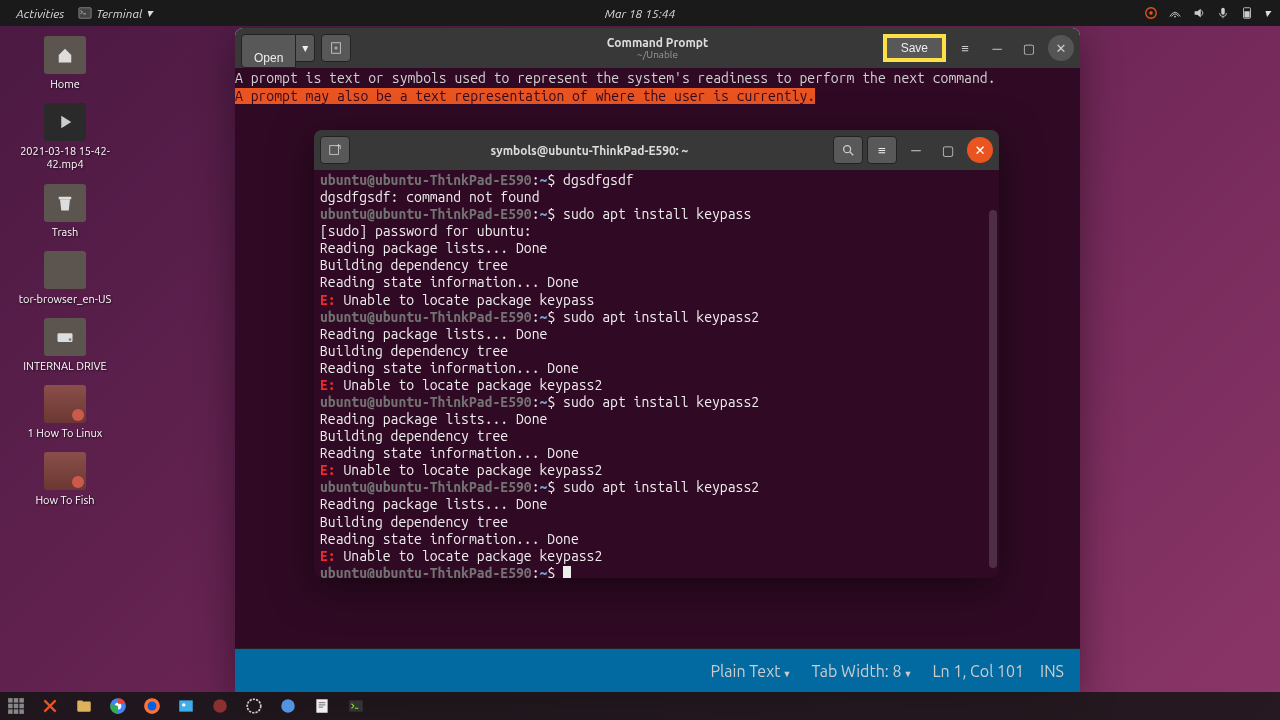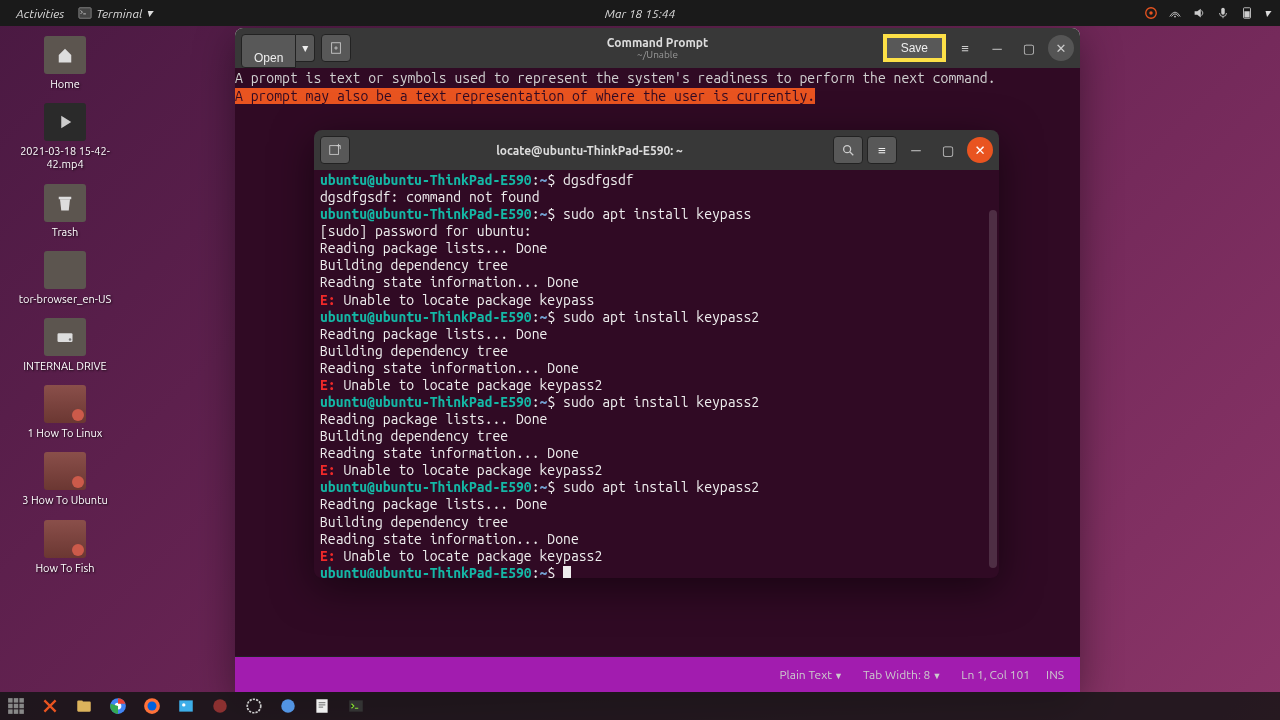--- a/index.html
+++ b/index.html
@@ -167,29 +167,29 @@
 }
 .gedit-body .line1 { color: #d0d0d0; white-space: pre; }
 .gedit-body .line2 {
   background: #e95420;
   color: #300a24;
   display: inline;
   white-space: pre;
 }
 
 .gedit-status {
-  height: 36px;
-  background: #a21caf;
+  height: 44px;
+  background: #0369a1;
   display: flex;
   align-items: center;
   justify-content: flex-end;
   gap: 20px;
   padding: 0 16px;
   color: #ccc;
-  font-size: 12px;
+  font-size: 16px;
   border-top: 1px solid #222;
 }
 .gedit-status .dropdown::after { content: ' ▼'; font-size: 9px; }
 
 
 .terminal {
   position: absolute;
   top: 130px;
   left: 314px;
   width: 685px;
@@ -260,21 +260,21 @@
 .terminal-body .scrollbar {
   position: absolute;
   right: 2px;
   top: 40px;
   bottom: 10px;
   width: 8px;
   background: rgba(255,255,255,0.15);
   border-radius: 4px;
 }
 .term-line { white-space: pre; }
-.prompt-host { color: #14b8a6; font-weight: bold; }
+.prompt-host { color: #737373; font-weight: bold; }
 .prompt-path { color: #729fcf; font-weight: bold; }
 .prompt-dollar { color: #eee; }
 .term-cmd { color: #eee; }
 .term-out { color: #eee; }
 .term-err { color: #ef2929; font-weight: bold; }
 .cursor {
   display: inline-block;
   width: 8px;
   height: 15px;
   background: #eee;
@@ -383,24 +383,20 @@
         </svg>
       </div>
       <div class="label">INTERNAL DRIVE</div>
     </div>
     <div class="desktop-icon folder red">
       <div class="icon-box"></div>
       <div class="label">1 How To Linux</div>
     </div>
     <div class="desktop-icon folder red">
       <div class="icon-box"></div>
-      <div class="label">3 How To Ubuntu</div>
-    </div>
-    <div class="desktop-icon folder red">
-      <div class="icon-box"></div>
       <div class="label">How To Fish</div>
     </div>
   </div>
 
 <div class="gedit">
   <div class="gedit-header">
     <div class="open-btn">
       <button>Open</button>
       <button>▾</button>
     </div>
@@ -437,21 +433,21 @@
 
 <div class="terminal">
   <div class="terminal-header">
     <button class="newtab">
       <svg width="14" height="14" viewBox="0 0 16 16">
           <rect x="2" y="3" width="10" height="10" fill="none" stroke="#ccc"></rect>
           <path d="M10 3h4v4" fill="none" stroke="#ccc"></path>
           <path d="M12 1v4M10 3h4" stroke="#ccc"></path>
         </svg>
     </button>
-    <div class="title">locate@ubuntu-ThinkPad-E590: ~</div>
+    <div class="title">symbols@ubuntu-ThinkPad-E590: ~</div>
     <button class="header-btn">
       <svg width="14" height="14" viewBox="0 0 16 16">
           <circle cx="7" cy="7" r="4" fill="none" stroke="#ccc" stroke-width="1.5"></circle>
           <path d="M10 10l4 4" stroke="#ccc" stroke-width="1.5"></path>
         </svg>
     </button>
     <button class="header-btn">≡</button>
     <button class="win-btn">─</button>
     <button class="win-btn">▢</button>
     <button class="win-btn close">✕</button>

